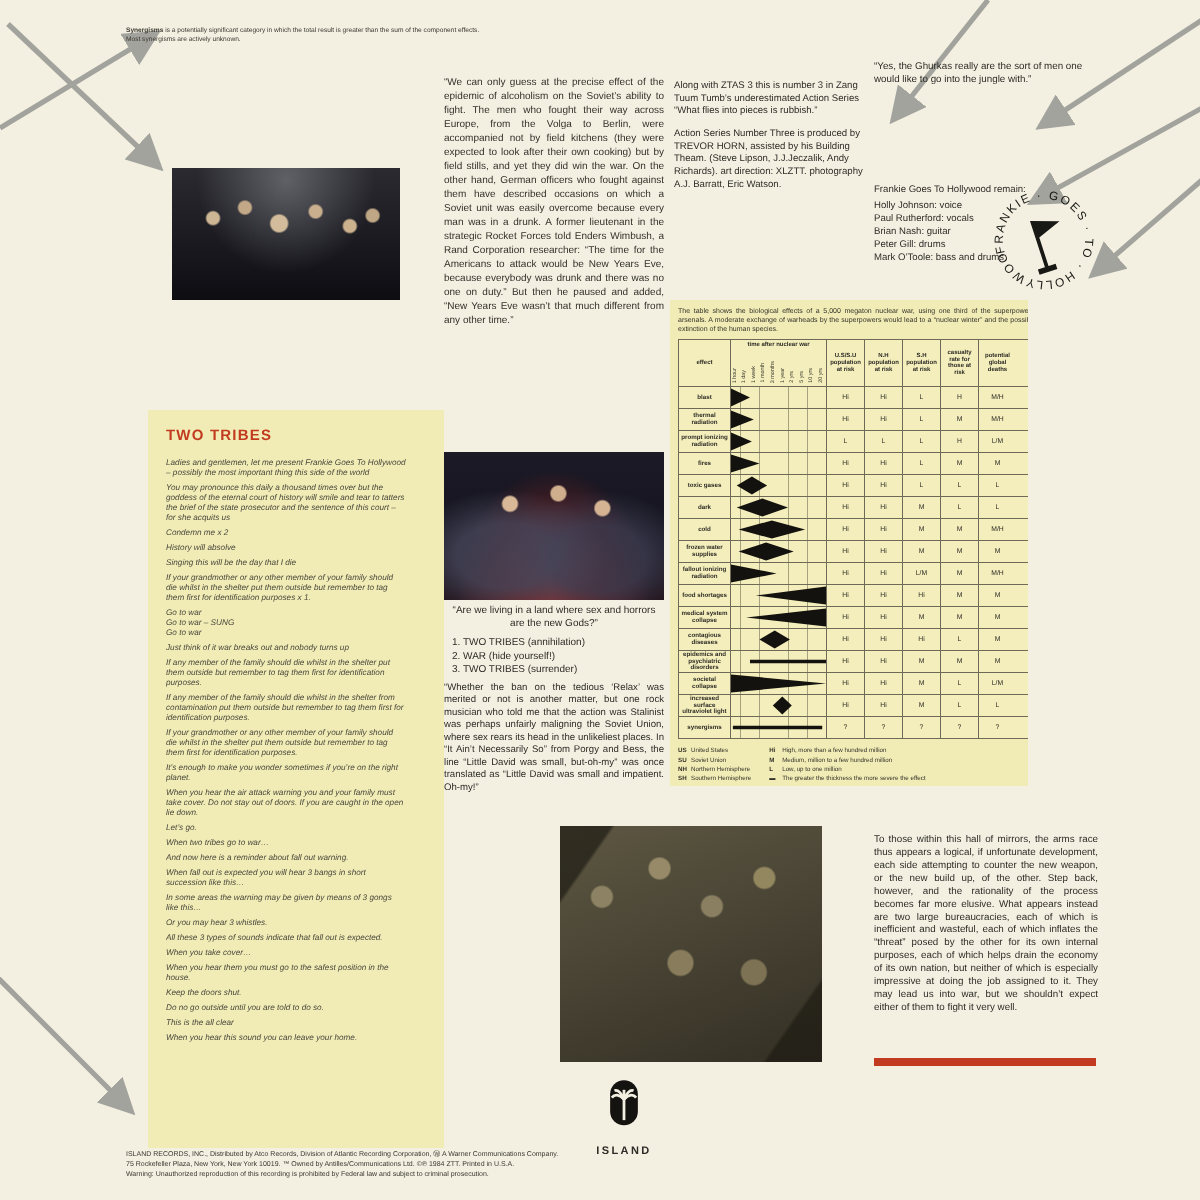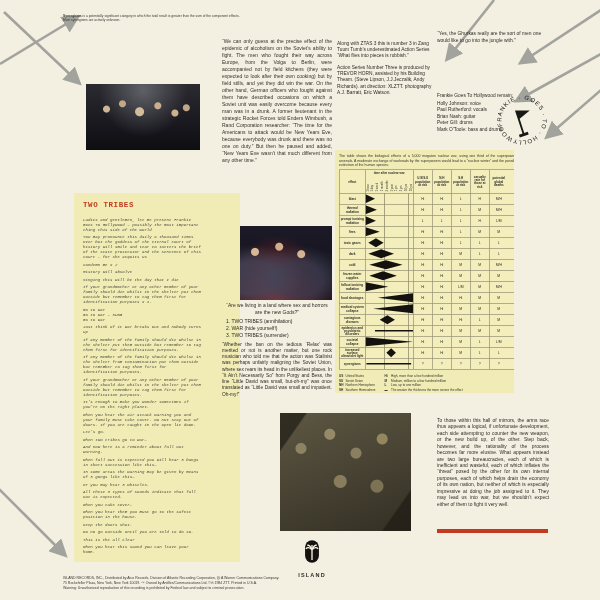--- a/index.html
+++ b/index.html
@@ -37,21 +37,21 @@
       radial-gradient(circle at 58% 34%, #8a7f60 0 5px, rgba(0,0,0,0) 6px),
       radial-gradient(circle at 78% 22%, #93875f 0 5px, rgba(0,0,0,0) 6px),
       radial-gradient(circle at 46% 58%, #887c5c 0 6px, rgba(0,0,0,0) 7px),
       radial-gradient(circle at 74% 62%, #7d7254 0 6px, rgba(0,0,0,0) 7px),
       linear-gradient(125deg, rgba(25,23,16,.65) 0 12%, rgba(0,0,0,0) 13% 86%, rgba(25,23,16,.6) 87%),
       linear-gradient(160deg,#5d5742 0%,#4a4535 45%,#332f23 100%);}
   
   #top-note{left:63px;top:9px;width:620px;font-size:6.6px;line-height:1.35;white-space:pre-line;color:#3a382f;}
   #top-note b{font-weight:bold;}
   
-  #leftbox{left:74px;top:193px;width:166px;height:369px;background:#f1ecb6;overflow:hidden;font-family:Liberation Mono, monospace;}
+  #leftbox{left:74px;top:205px;width:148px;height:369px;background:#f1ecb6;overflow:hidden;}
   #leftbox h1{margin:8px 0 0 9px;font-size:7.5px;letter-spacing:.6px;color:#c23b20;font-weight:bold;}
   #lyrics-wrap{position:absolute;left:9px;top:24px;width:120px;height:340px;overflow:hidden;}
   #lyrics{width:240px;font-size:8.2px;line-height:1.22;font-style:italic;color:#4a483c;}
   #lyrics p{margin:0 0 5px 0;white-space:pre-line;}
   
   #mid-quote{left:222px;top:38px;width:110px;}
   #mid-quote div{width:220px;font-size:10px;line-height:1.4;text-align:justify;color:#33312a;}
   #sex-quote{left:222px;top:302px;width:110px;}
   #sex-quote div{width:220px;font-size:10px;line-height:1.3;text-align:center;}
   #tracklist{left:226px;top:318px;width:108px;}

